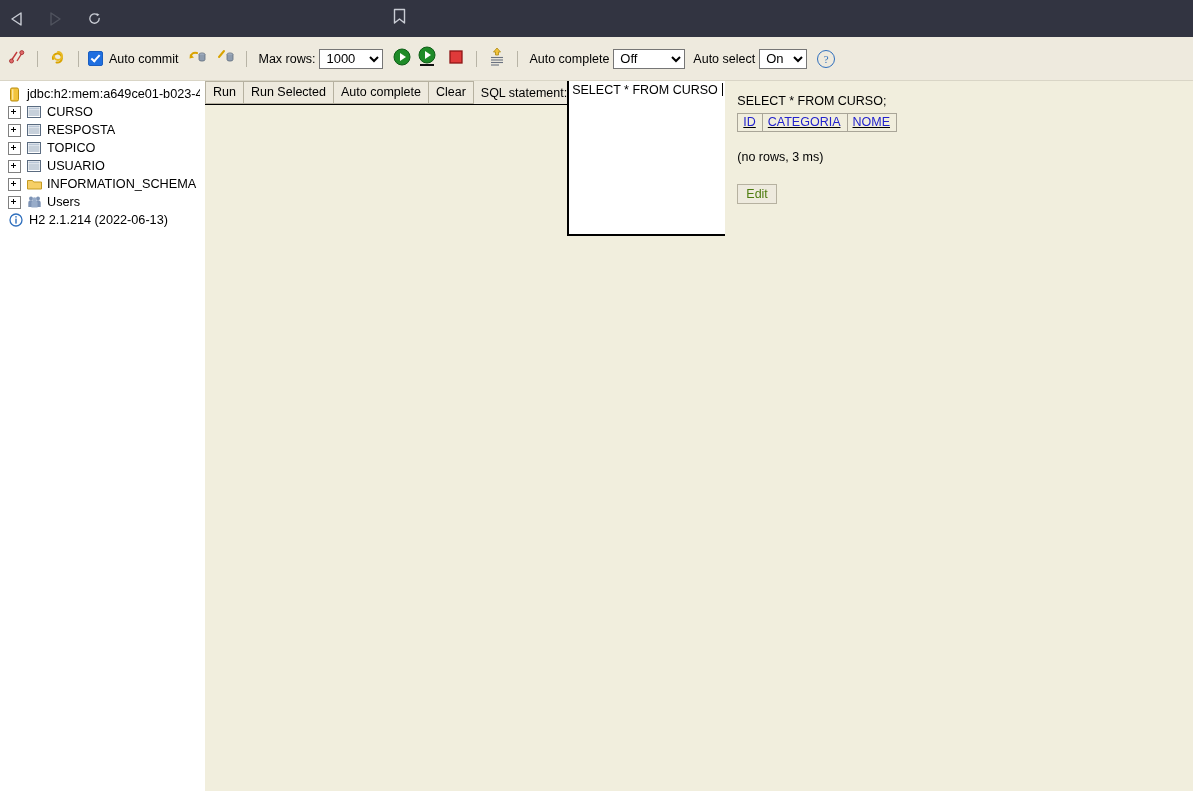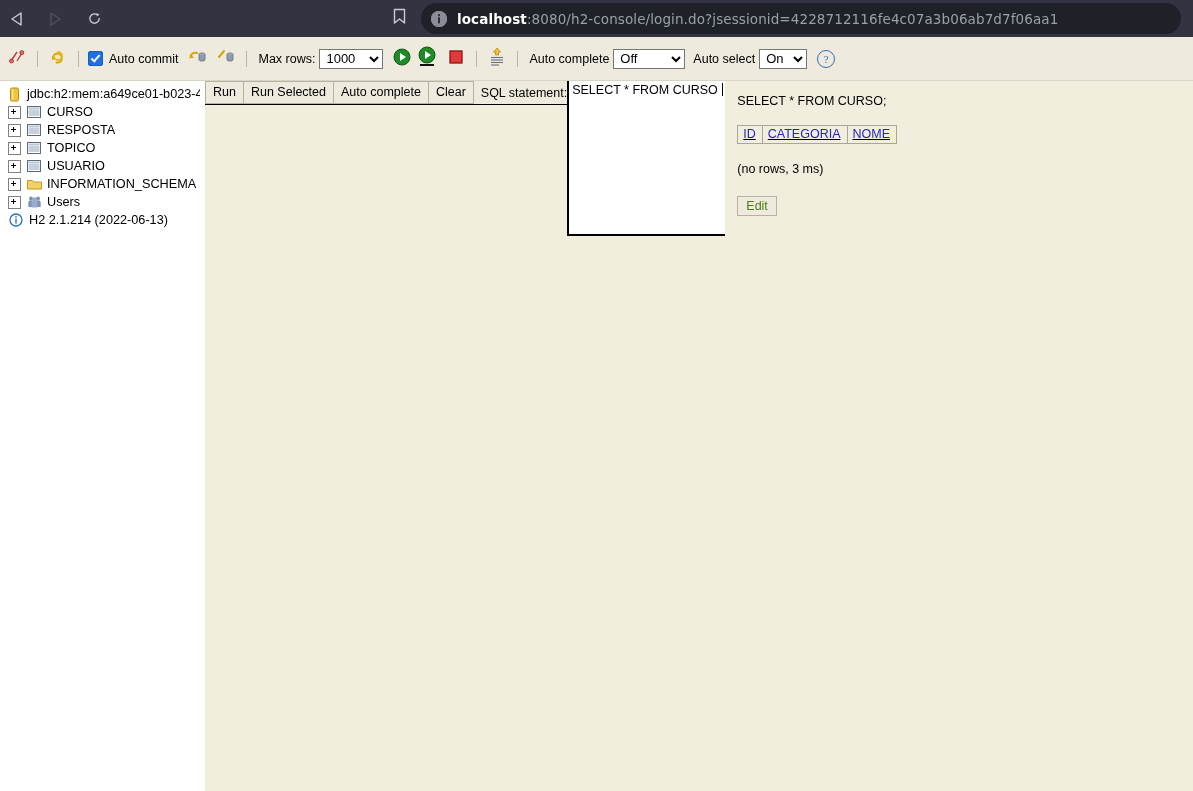--- a/index.html
+++ b/index.html
@@ -266,21 +266,21 @@
 
   
   .results {
     flex: 1 1 auto;
     background: #f1eedd;
     padding: 13px 0 0 12px;
     font-size: 12.5px;
     color: #000;
     overflow: hidden;
   }
-  .result-query { margin-bottom: 17px; font-size: 12.5px; }
+  .result-query { margin-bottom: 5px; font-size: 12.5px; }
   table.result-table {
     border-collapse: collapse;
     margin-bottom: 3px;
     text-decoration: underline;
   }
   table.result-table th {
     border: 1px solid #a9a598;
     background: #f1eedd;
     color: #2222cc;
     font-weight: normal;
@@ -328,30 +328,20 @@
   </div>
 
   <div class="bookmark-btn">
     <span>
       <svg width="13" height="17" viewBox="0 0 13 17">
           <path d="M1.5 1.5 h10 v13.5 l-5-4 l-5 4 z" fill="none" stroke="#c9ccd4" stroke-width="1.4" stroke-linejoin="round"></path>
         </svg>
     </span>
   </div>
 
-  <div class="urlbar">
-    <div class="info-circle">
-      <svg width="16" height="16" viewBox="0 0 16 16">
-        <circle cx="8" cy="8" r="8" fill="#8b8d96"></circle>
-        <rect x="7.1" y="3.2" width="1.8" height="2" fill="#23252d"></rect>
-        <rect x="7.1" y="6.3" width="1.8" height="6" fill="#23252d"></rect>
-      </svg>
-    </div>
-    <div class="url-text"><span class="host">localhost</span><span>:8080/h2-console/login.do?jsessionid=4228712116fe4c07a3b06ab7d7f06aa1</span></div>
-  </div>
 </div>
 
 <div class="h2-toolbar">
 
   <div class="tb-icon">
     <span>
       <svg width="18" height="18" viewBox="0 0 18 18">
         <line x1="3" y1="13" x2="9" y2="4" stroke="#c23a3a" stroke-width="1.4"></line>
         <line x1="9" y1="13" x2="14" y2="5" stroke="#c23a3a" stroke-width="1.4"></line>
         <circle cx="3.5" cy="13" r="2" fill="#e06a6a" stroke="#a02828" stroke-width="0.8"></circle>

